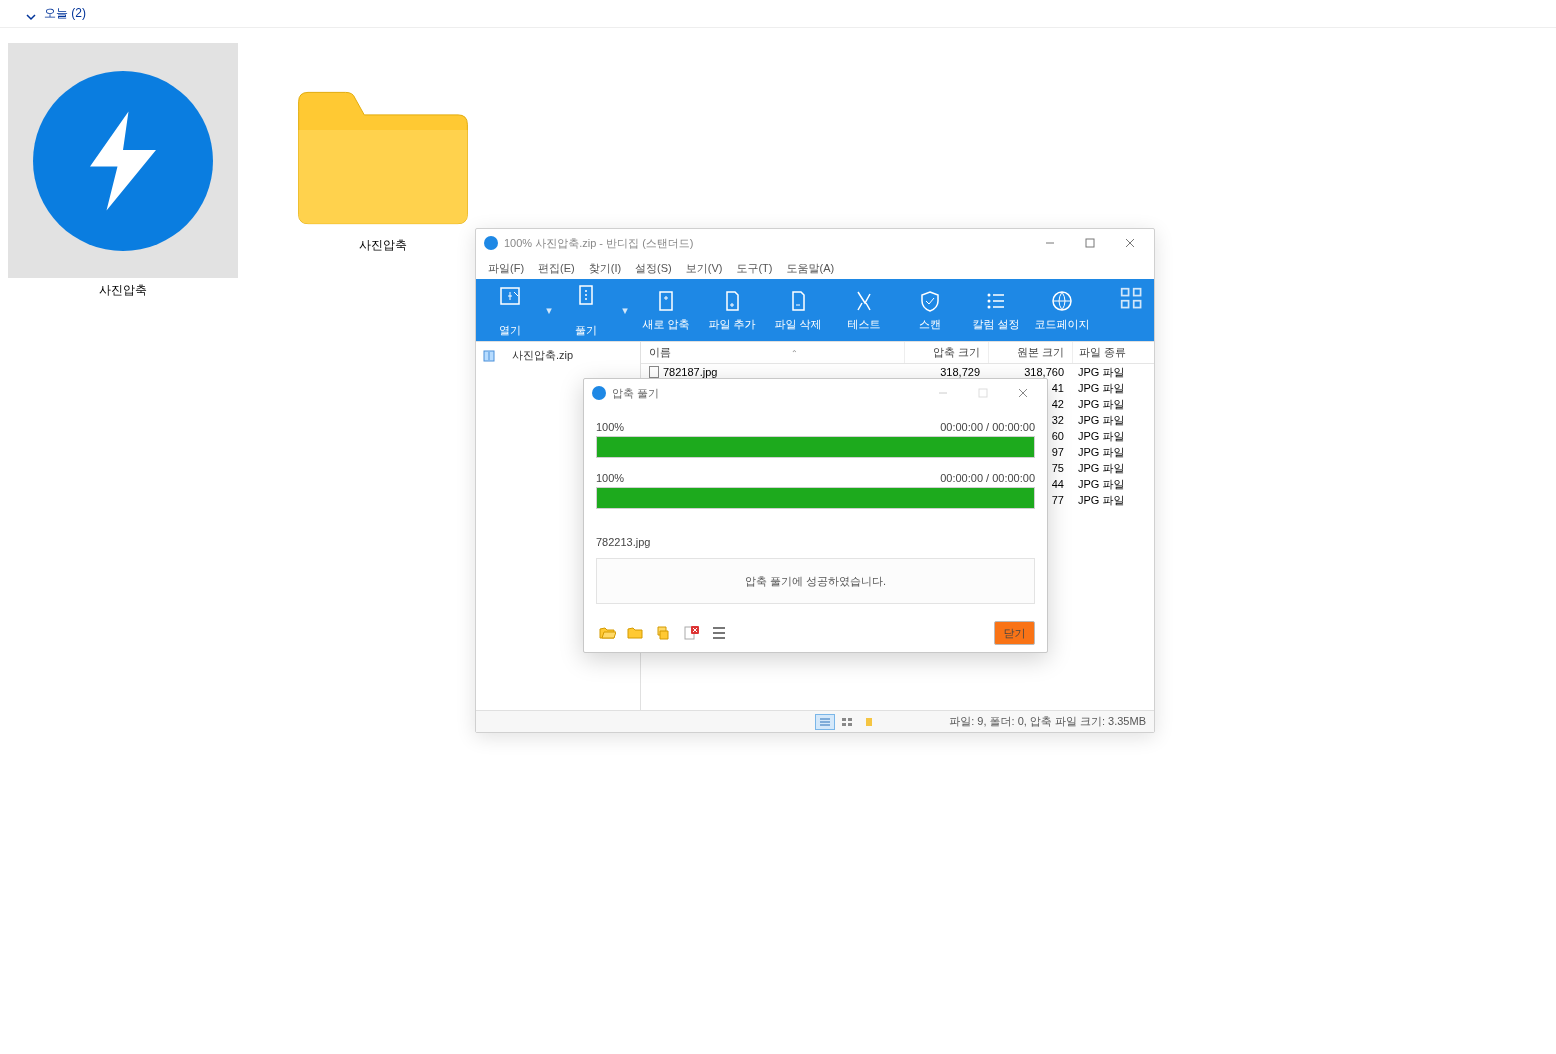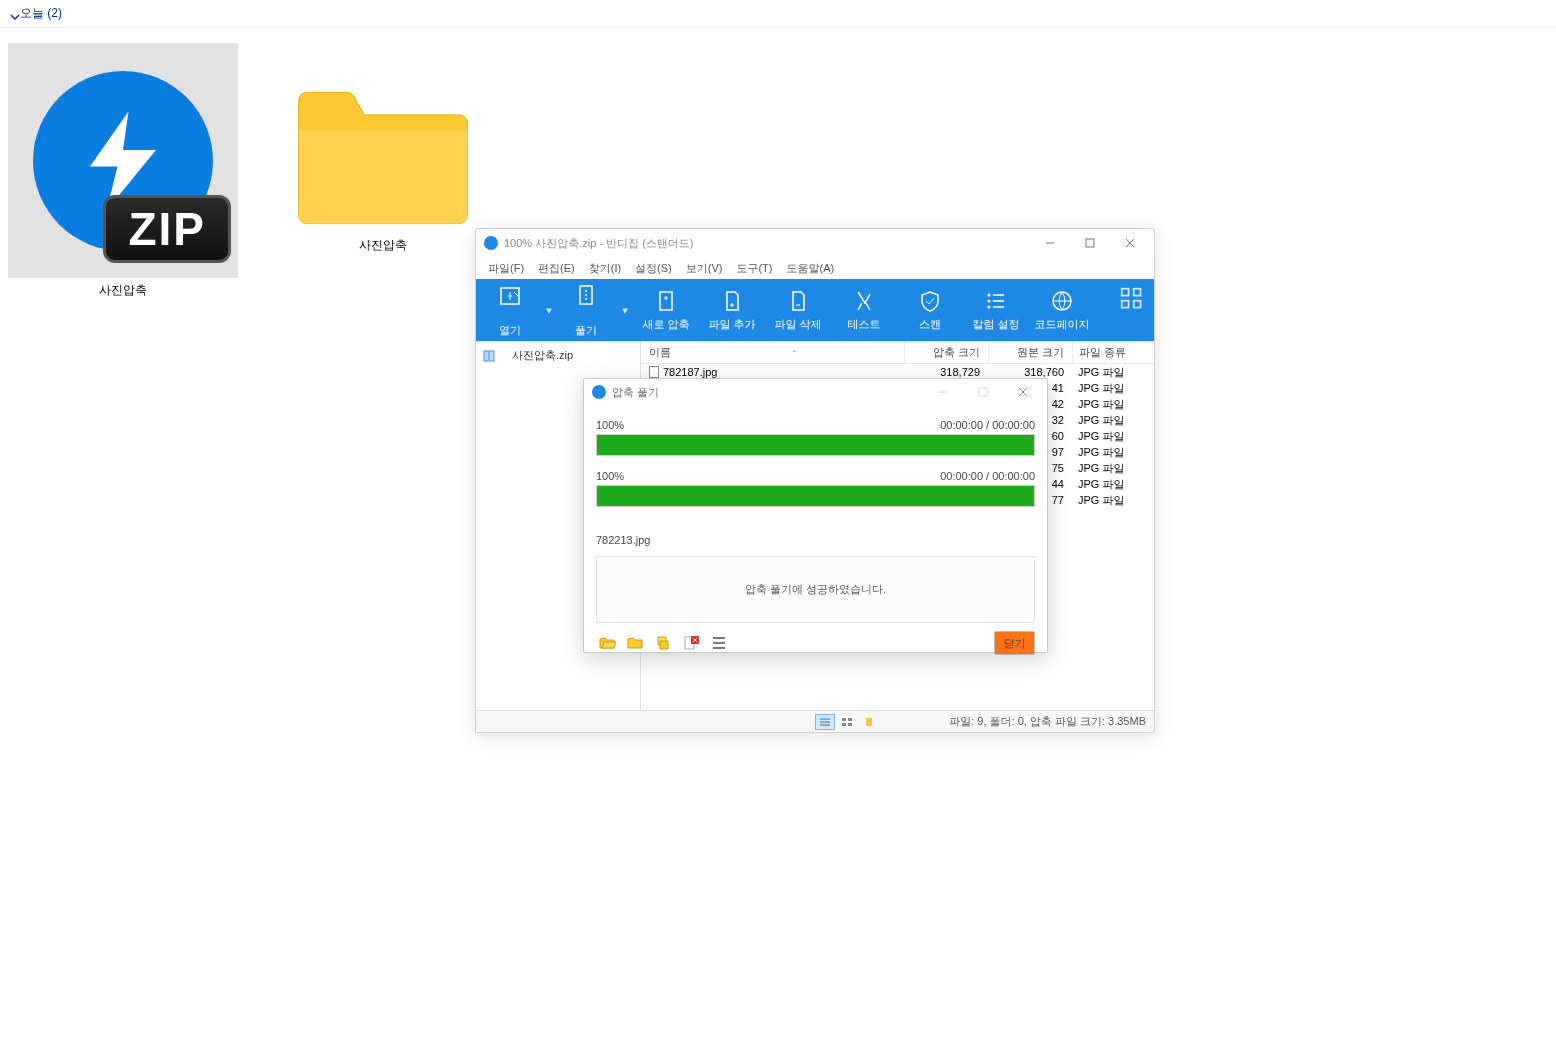--- a/index.html
+++ b/index.html
@@ -1,19 +1,19 @@
 <!DOCTYPE html>
 <html><head>
 <meta charset="utf-8">
 <style>
 * { margin: 0; padding: 0; box-sizing: border-box; font-family: "Malgun Gothic", "Segoe UI", sans-serif; }
 body { width: 1556px; height: 1054px; background: #fff; position: relative; overflow: hidden; }
 
 
-.explorer-group-header { display: flex; align-items: flex-end; gap: 0; padding: 5px 10px; font-size: 12px; color: #003399; border-bottom: 1px solid #eee; }
+.explorer-group-header { display: flex; align-items: flex-end; gap: 8px; padding: 5px 26px; font-size: 12px; color: #003399; border-bottom: 1px solid #eee; }
 .explorer-group-header svg { width: 10px; height: 10px; }
 .explorer-items { display: flex; gap: 30px; padding: 15px 8px; }
 .explorer-item { display: flex; flex-direction: column; align-items: center; width: 230px; }
 .explorer-item.zip .thumb { width: 230px; height: 235px; background: #e2e2e2; display: flex; align-items: center; justify-content: center; position: relative; }
 .explorer-item .label { font-size: 12px; margin-top: 4px; text-align: center; }
 .zip-icon { position: relative; width: 180px; height: 180px; }
 .zip-circle { width: 180px; height: 180px; background: #0a7de0; border-radius: 50%; display:flex; align-items:center; justify-content:center; }
 .zip-badge { position: absolute; bottom: -12px; right: -18px; background: linear-gradient(#2a2a2a,#111); color:#fff; font-weight:bold; font-size: 46px; padding: 4px 22px; border-radius: 12px; letter-spacing: 2px; border: 3px solid #555; }
 
 .folder-icon { width: 190px; height: 150px; margin-top: 40px; }
@@ -56,21 +56,21 @@
 .view-btn.active { border:1px solid #7ab6e8; background:#d4e8fa; }
 
 
 .dialog { position:absolute; left: 583px; top: 378px; width: 465px; height: 275px; background:#fff; border:1px solid #c8c8c8; box-shadow: 0 6px 24px rgba(0,0,0,.18); border-radius:2px; display:flex; flex-direction:column; }
 .dialog .titlebar { color:#999; }
 .dialog .titlebar .title { color:#666; }
 .dialog-body { flex:1; padding: 8px 12px; font-size:11px; color:#444; display:flex; flex-direction:column; }
 .prog-row { display:flex; justify-content:space-between; margin-top:6px; }
 .progress { height: 22px; background:#e0e0e0; border:1px solid #d0d0d0; margin-top:3px; position:relative; }
 .progress .fill { height:100%; background:#1daa1d; }
-.result-box { border:1px solid #e3e3e3; background:#fcfcfc; height: 67px; display:flex; align-items:center; justify-content:center; margin-top: 10px; color:#555; }
+.result-box { border:1px solid #e3e3e3; background:#fcfcfc; height: 46px; display:flex; align-items:center; justify-content:center; margin-top: 10px; color:#555; }
 .dialog-footer { height: 38px; display:flex; align-items:center; padding: 0 12px; gap:6px; border-top:0; }
 .footer-icons { display:flex; gap:6px; }
 .footer-icons .fi { width:22px; height:22px; display:flex; align-items:center; justify-content:center; border-radius:2px; }
 .close-btn { margin-left:auto; width:41px; height:24px; border:1px solid #bbb; background:#f97316; font-size:11px; color:#444; border-radius:2px; display:flex; align-items:center; justify-content:center; }
 </style>
 </head>
 <body>
 
 <div class="explorer-group-header">
   <svg viewBox="0 0 10 10">
@@ -80,21 +80,20 @@
 </div>
 <div class="explorer-items">
   <div class="explorer-item zip">
     <div class="thumb">
       <div class="zip-icon">
         <div class="zip-circle">
           <svg viewBox="0 0 100 100" width="110" height="110">
             <path d="M55 5 L20 55 L45 55 L35 95 L80 40 L50 40 Z" fill="#fff"></path>
           </svg>
         </div>
-        <div class="zip-badge">ZIP</div>
       </div>
     </div>
     <div class="label">사진압축</div>
   </div>
   <div class="explorer-item">
     <svg class="folder-icon" viewBox="0 0 100 80">
       <path d="M5 15 L5 70 Q5 75 10 75 L90 75 Q95 75 95 70 L95 22 Q95 17 90 17 L40 17 L35 8 Q34 5 30 5 L10 5 Q5 5 5 10 Z" fill="#ffc933" stroke="#e0a800" stroke-width="0.5"></path>
       <path d="M5 25 L95 25 L95 70 Q95 75 90 75 L10 75 Q5 75 5 70 Z" fill="#ffd24d"></path>
     </svg>
     <div class="label">사진압축</div>

